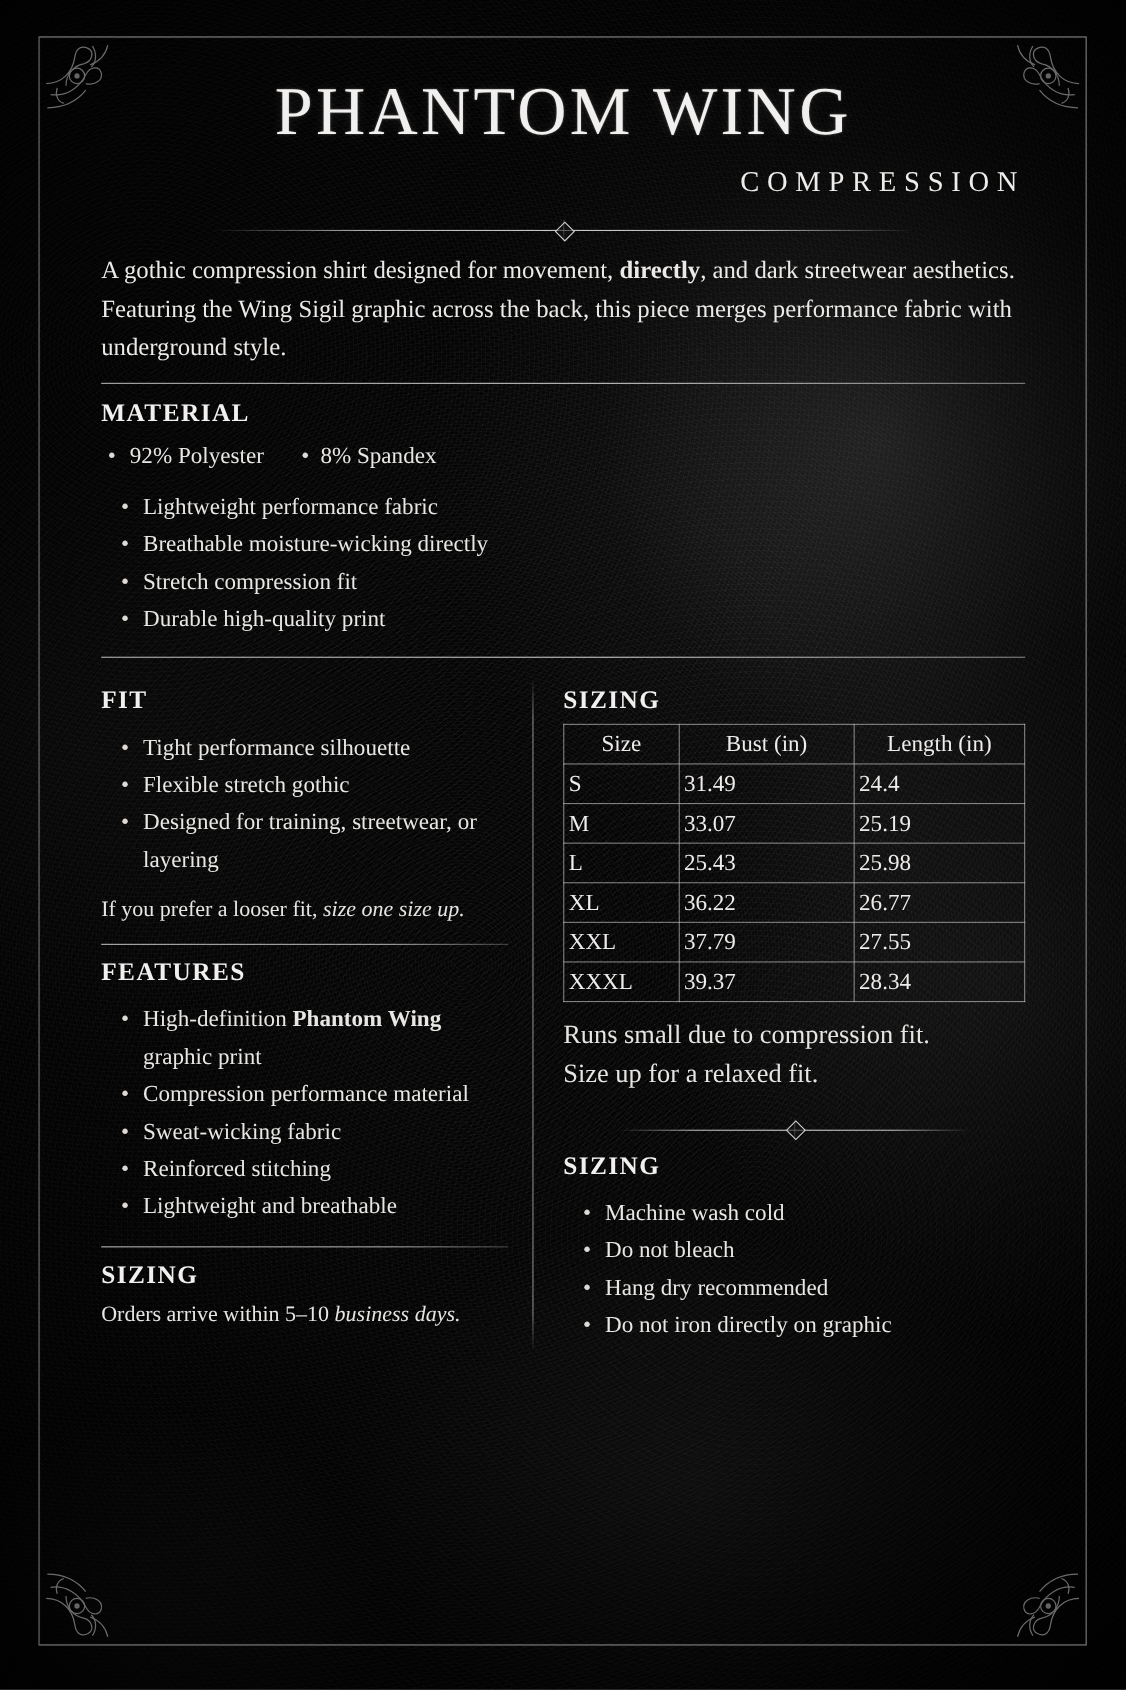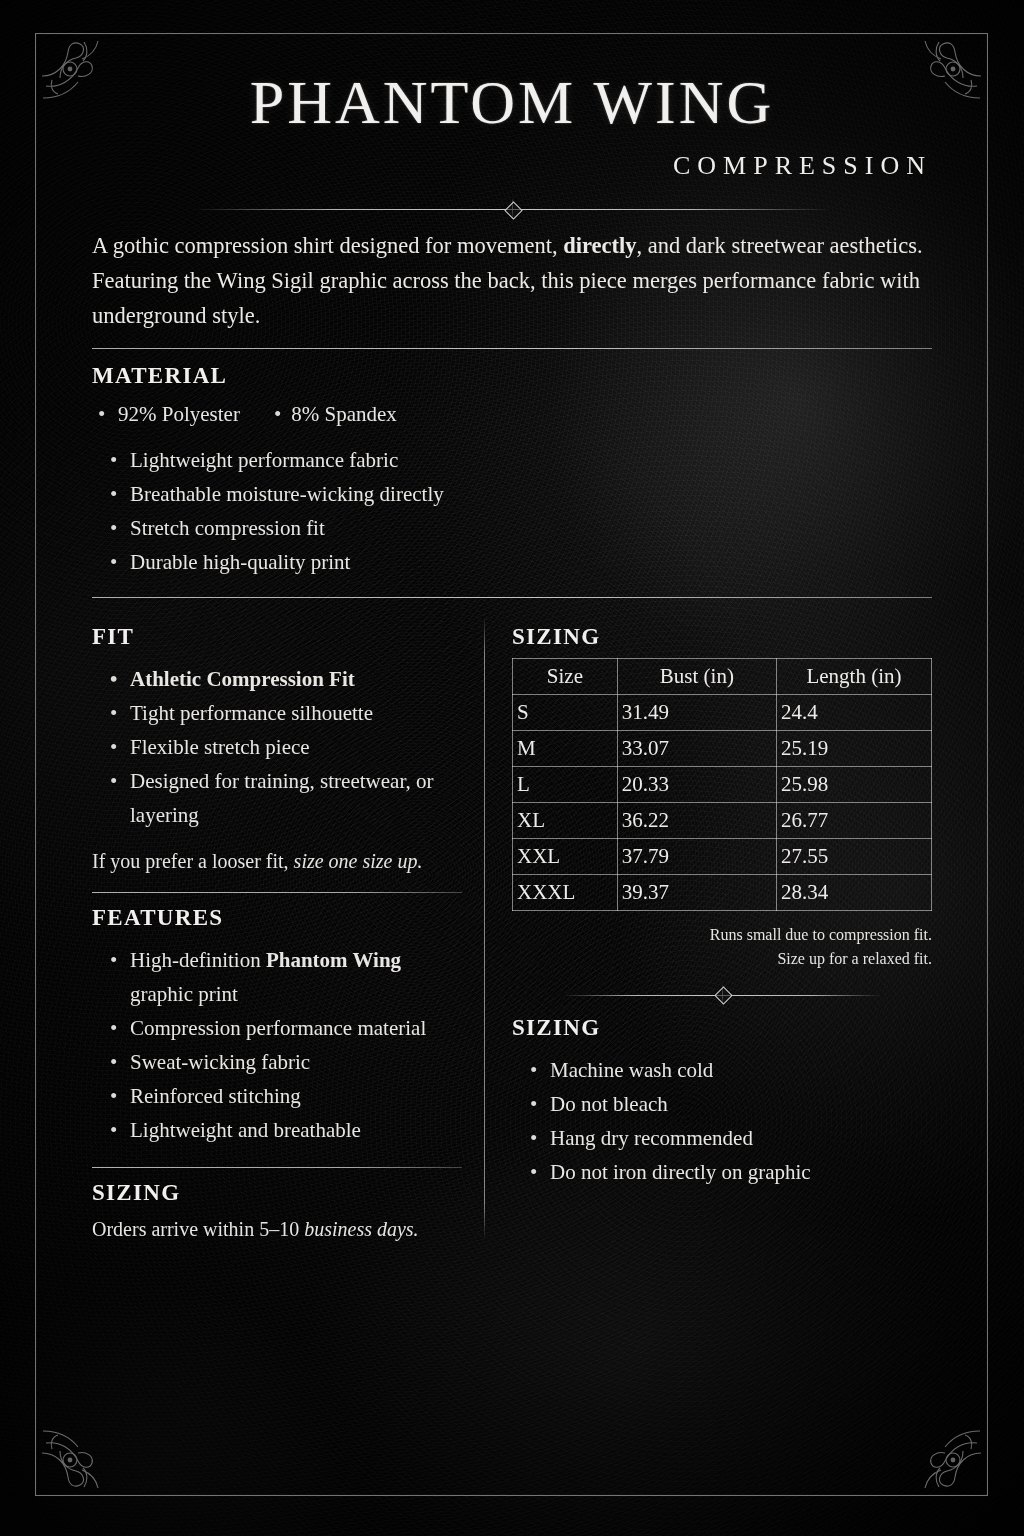--- a/index.html
+++ b/index.html
@@ -205,23 +205,23 @@
     color: #eeecea;
     font-weight: normal;
   }
   table.size th { font-size: 21px; }
   table.size td.sz { font-size: 21px; }
   table.size col.c1 { width: 25%; }
   table.size col.c2 { width: 38%; }
   table.size col.c3 { width: 37%; }
 
   .tbl-note {
-    font-size: 16px;
+    font-size: 24px;
     line-height: 1.5;
-    text-align: right;
+    text-align: left;
     margin-top: 12px;
     color: #e7e5e2;
   }
 
   .hr-short {
     height: 1px;
     background: linear-gradient(to right, rgba(235,235,235,0.75) 0%, rgba(235,235,235,0.7) 70%, rgba(235,235,235,0.25) 100%);
     margin: 16px 0 6px 0;
   }
 </style>
@@ -318,23 +318,22 @@
 
     <div class="hr" style="margin-top:18px;"></div>
 
     <div class="cols">
       <div class="vdiv"></div>
 
       <div class="col-l">
 
         <h3 class="sec">FIT</h3>
         <ul class="bul">
-          <li class="bold">Athletic Compression Fit</li>
           <li>Tight performance silhouette</li>
-          <li>Flexible stretch piece</li>
+          <li>Flexible stretch gothic</li>
           <li>Designed for training, streetwear, or layering</li>
         </ul>
         <p class="note"><span>If you prefer a looser fit, </span><i>size one size up.</i></p>
 
         <div class="hr-short"></div>
 
         <h3 class="sec">FEATURES</h3>
         <ul class="bul">
           <li><span>High-definition </span><b>Phantom Wing</b><span> graphic print</span></li>
           <li>Compression performance material</li>
@@ -372,21 +371,21 @@
               <td>31.49</td>
               <td>24.4</td>
             </tr>
             <tr>
               <td class="sz">M</td>
               <td>33.07</td>
               <td>25.19</td>
             </tr>
             <tr>
               <td class="sz">L</td>
-              <td>20.33</td>
+              <td>25.43</td>
               <td>25.98</td>
             </tr>
             <tr>
               <td class="sz">XL</td>
               <td>36.22</td>
               <td>26.77</td>
             </tr>
             <tr>
               <td class="sz">XXL</td>
               <td>37.79</td>

